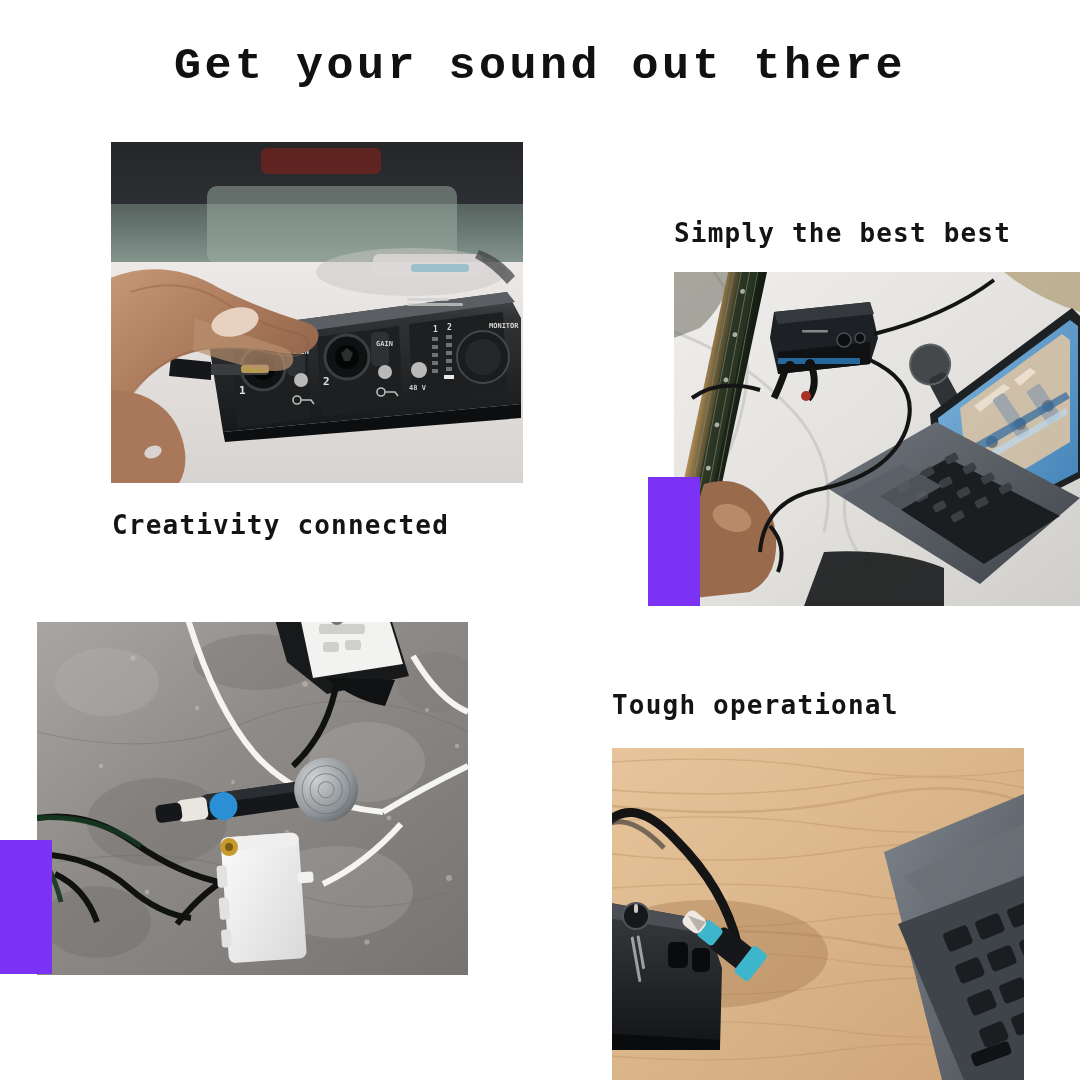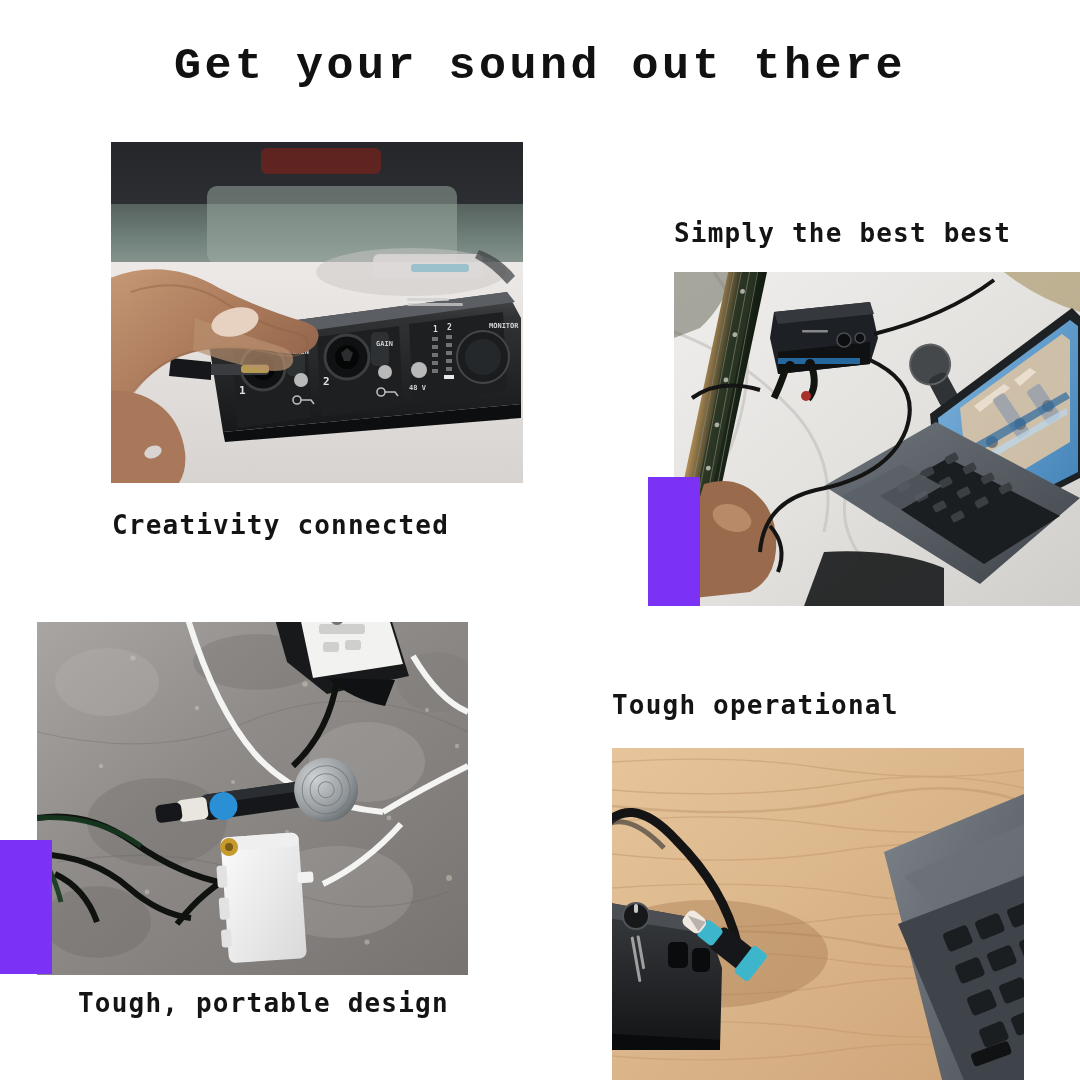--- a/index.html
+++ b/index.html
@@ -429,21 +429,20 @@
           <rect x="182" y="272" width="10" height="22" rx="3"></rect>
           <rect x="182" y="304" width="10" height="18" rx="3"></rect>
         </g>
         <circle cx="196" cy="222" r="9" fill="#c79a2e"></circle>
         <circle cx="196" cy="222" r="4" fill="#7a5c16"></circle>
         <rect x="262" y="252" width="16" height="11" rx="3" fill="#f2f2f2"></rect>
       </g>
     </svg>
   </div>
   <div class="accent" id="accent-left"></div>
-  <div class="caption" id="caption-tough">Tough, portable design</div>
 
   <div class="caption" id="caption-fully">Tough operational</div>
   <div class="photo" id="photo-desk-cable">
     <svg viewBox="0 0 412 332" preserveAspectRatio="xMidYMid slice">
       <defs>
         <linearGradient id="p4wood" x1="0" y1="0" x2="1" y2="1">
           <stop offset="0%" stop-color="#e7c49b"></stop>
           <stop offset="45%" stop-color="#dcb78c"></stop>
           <stop offset="100%" stop-color="#cda377"></stop>
         </linearGradient>

